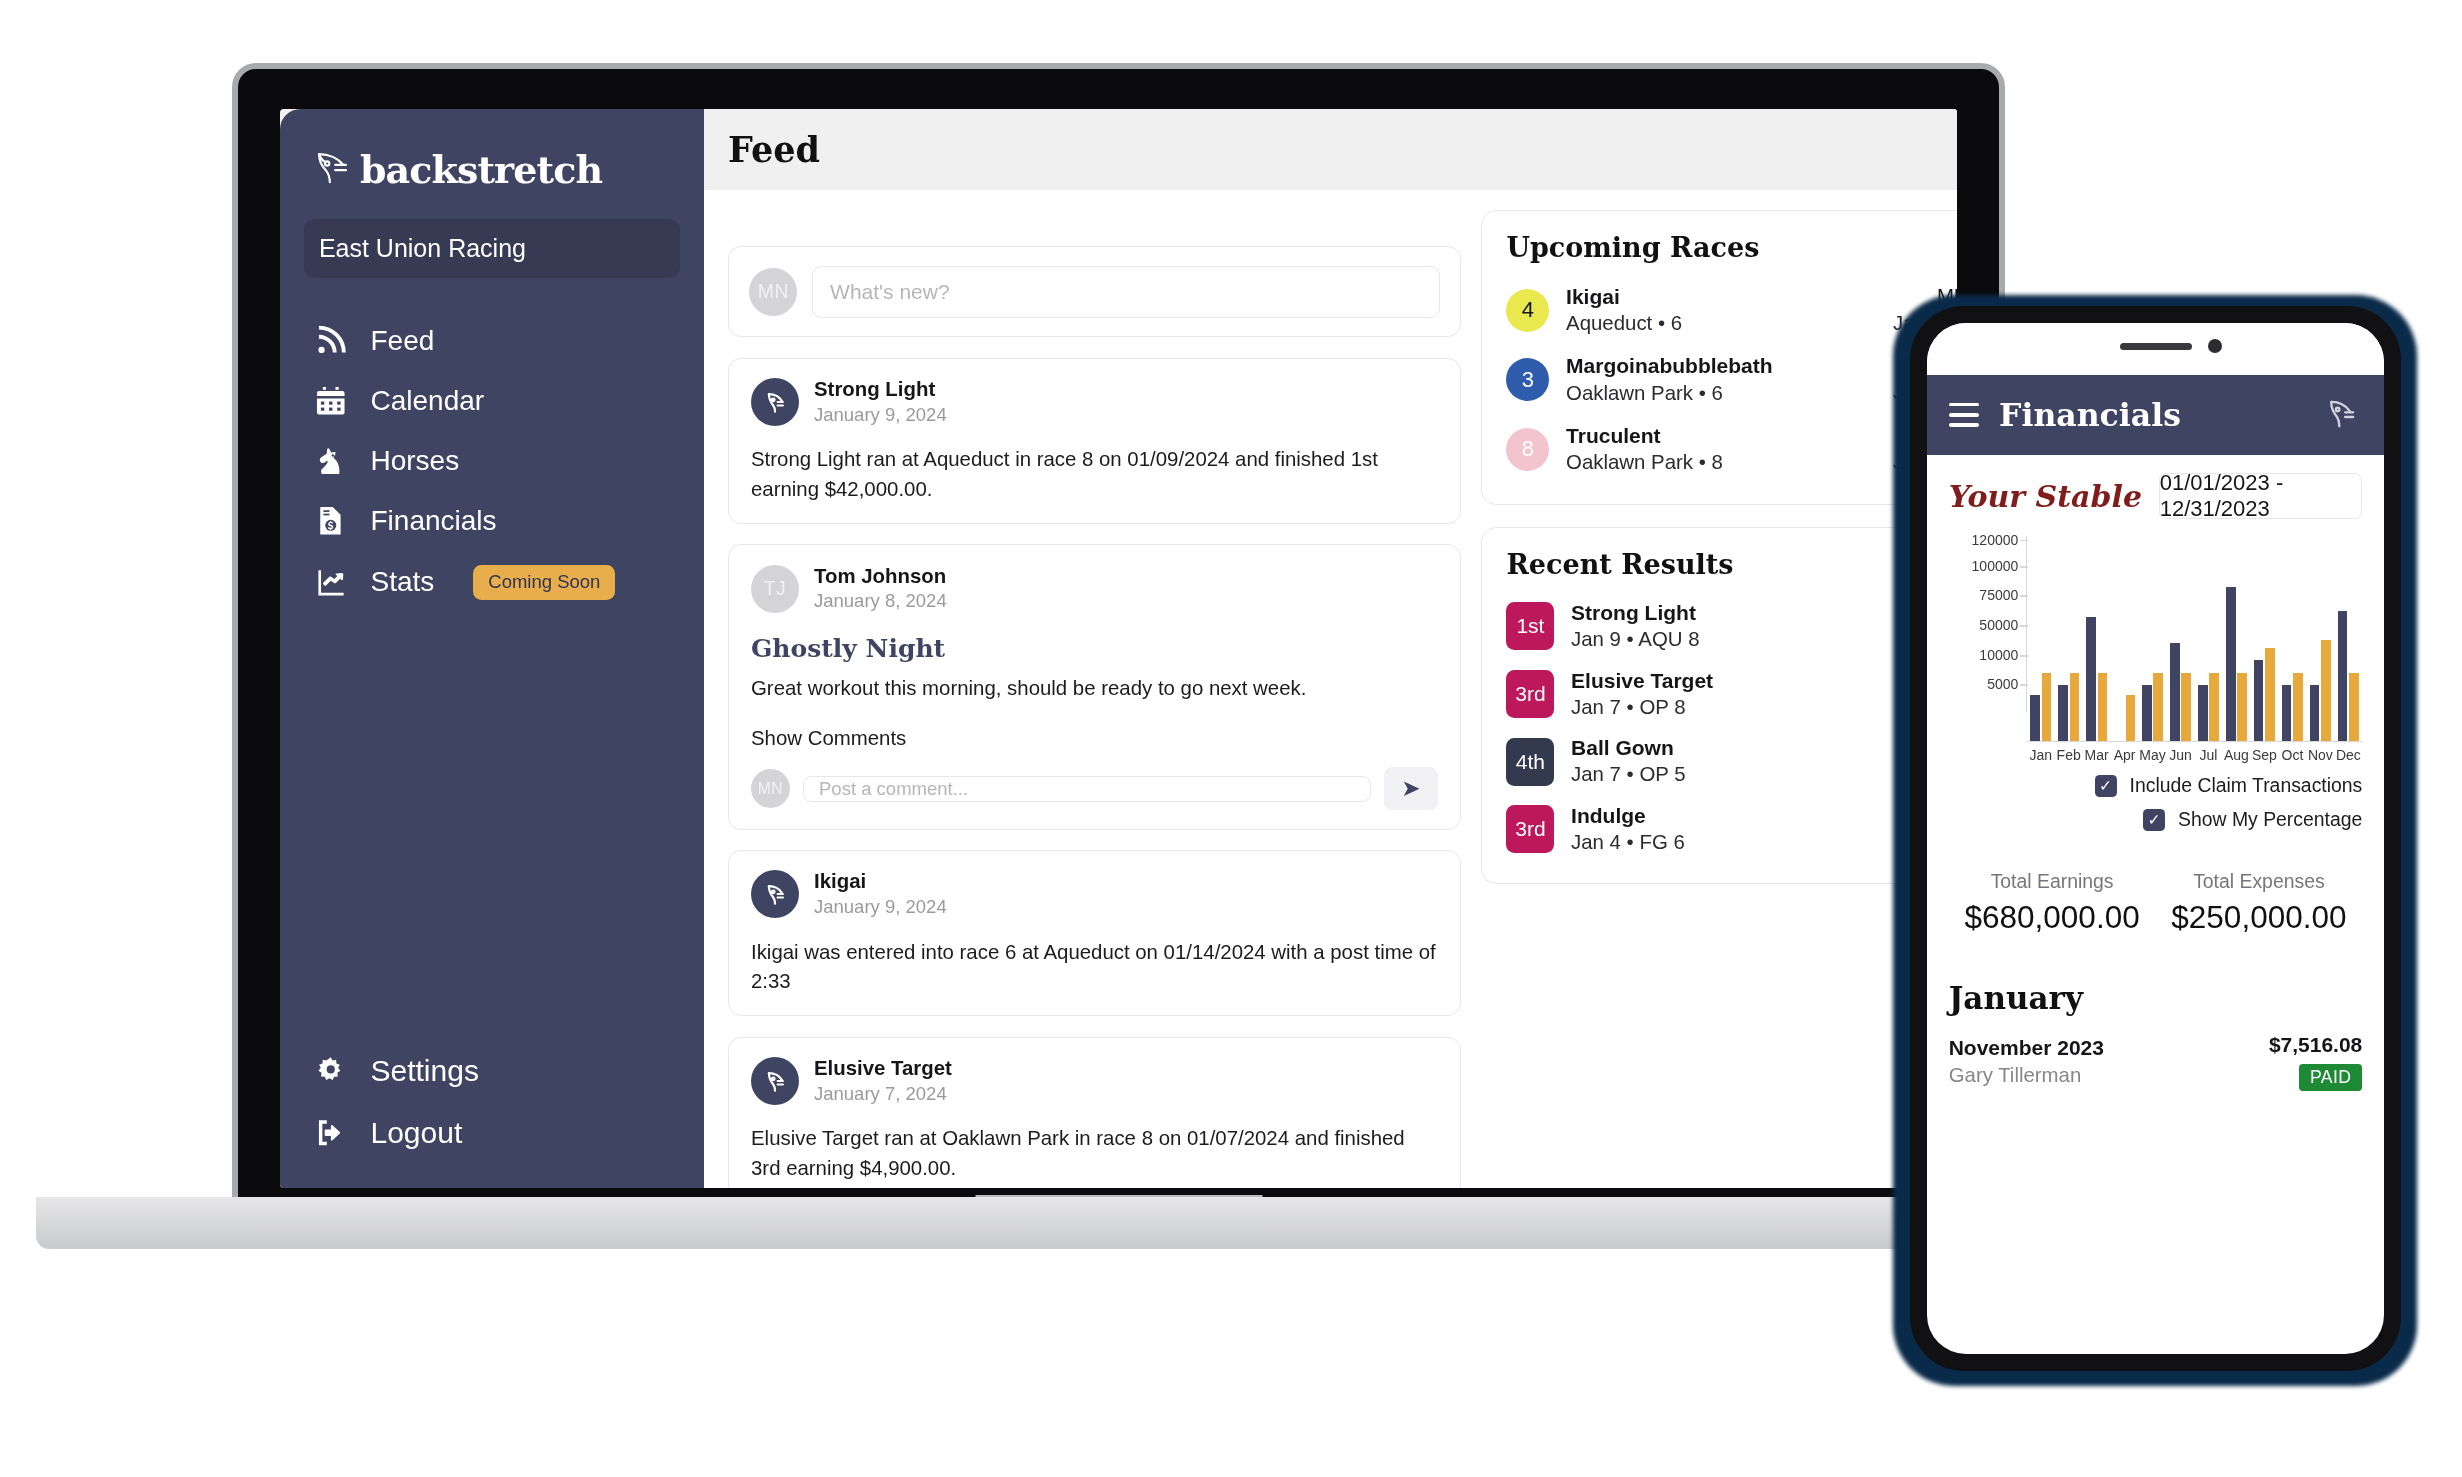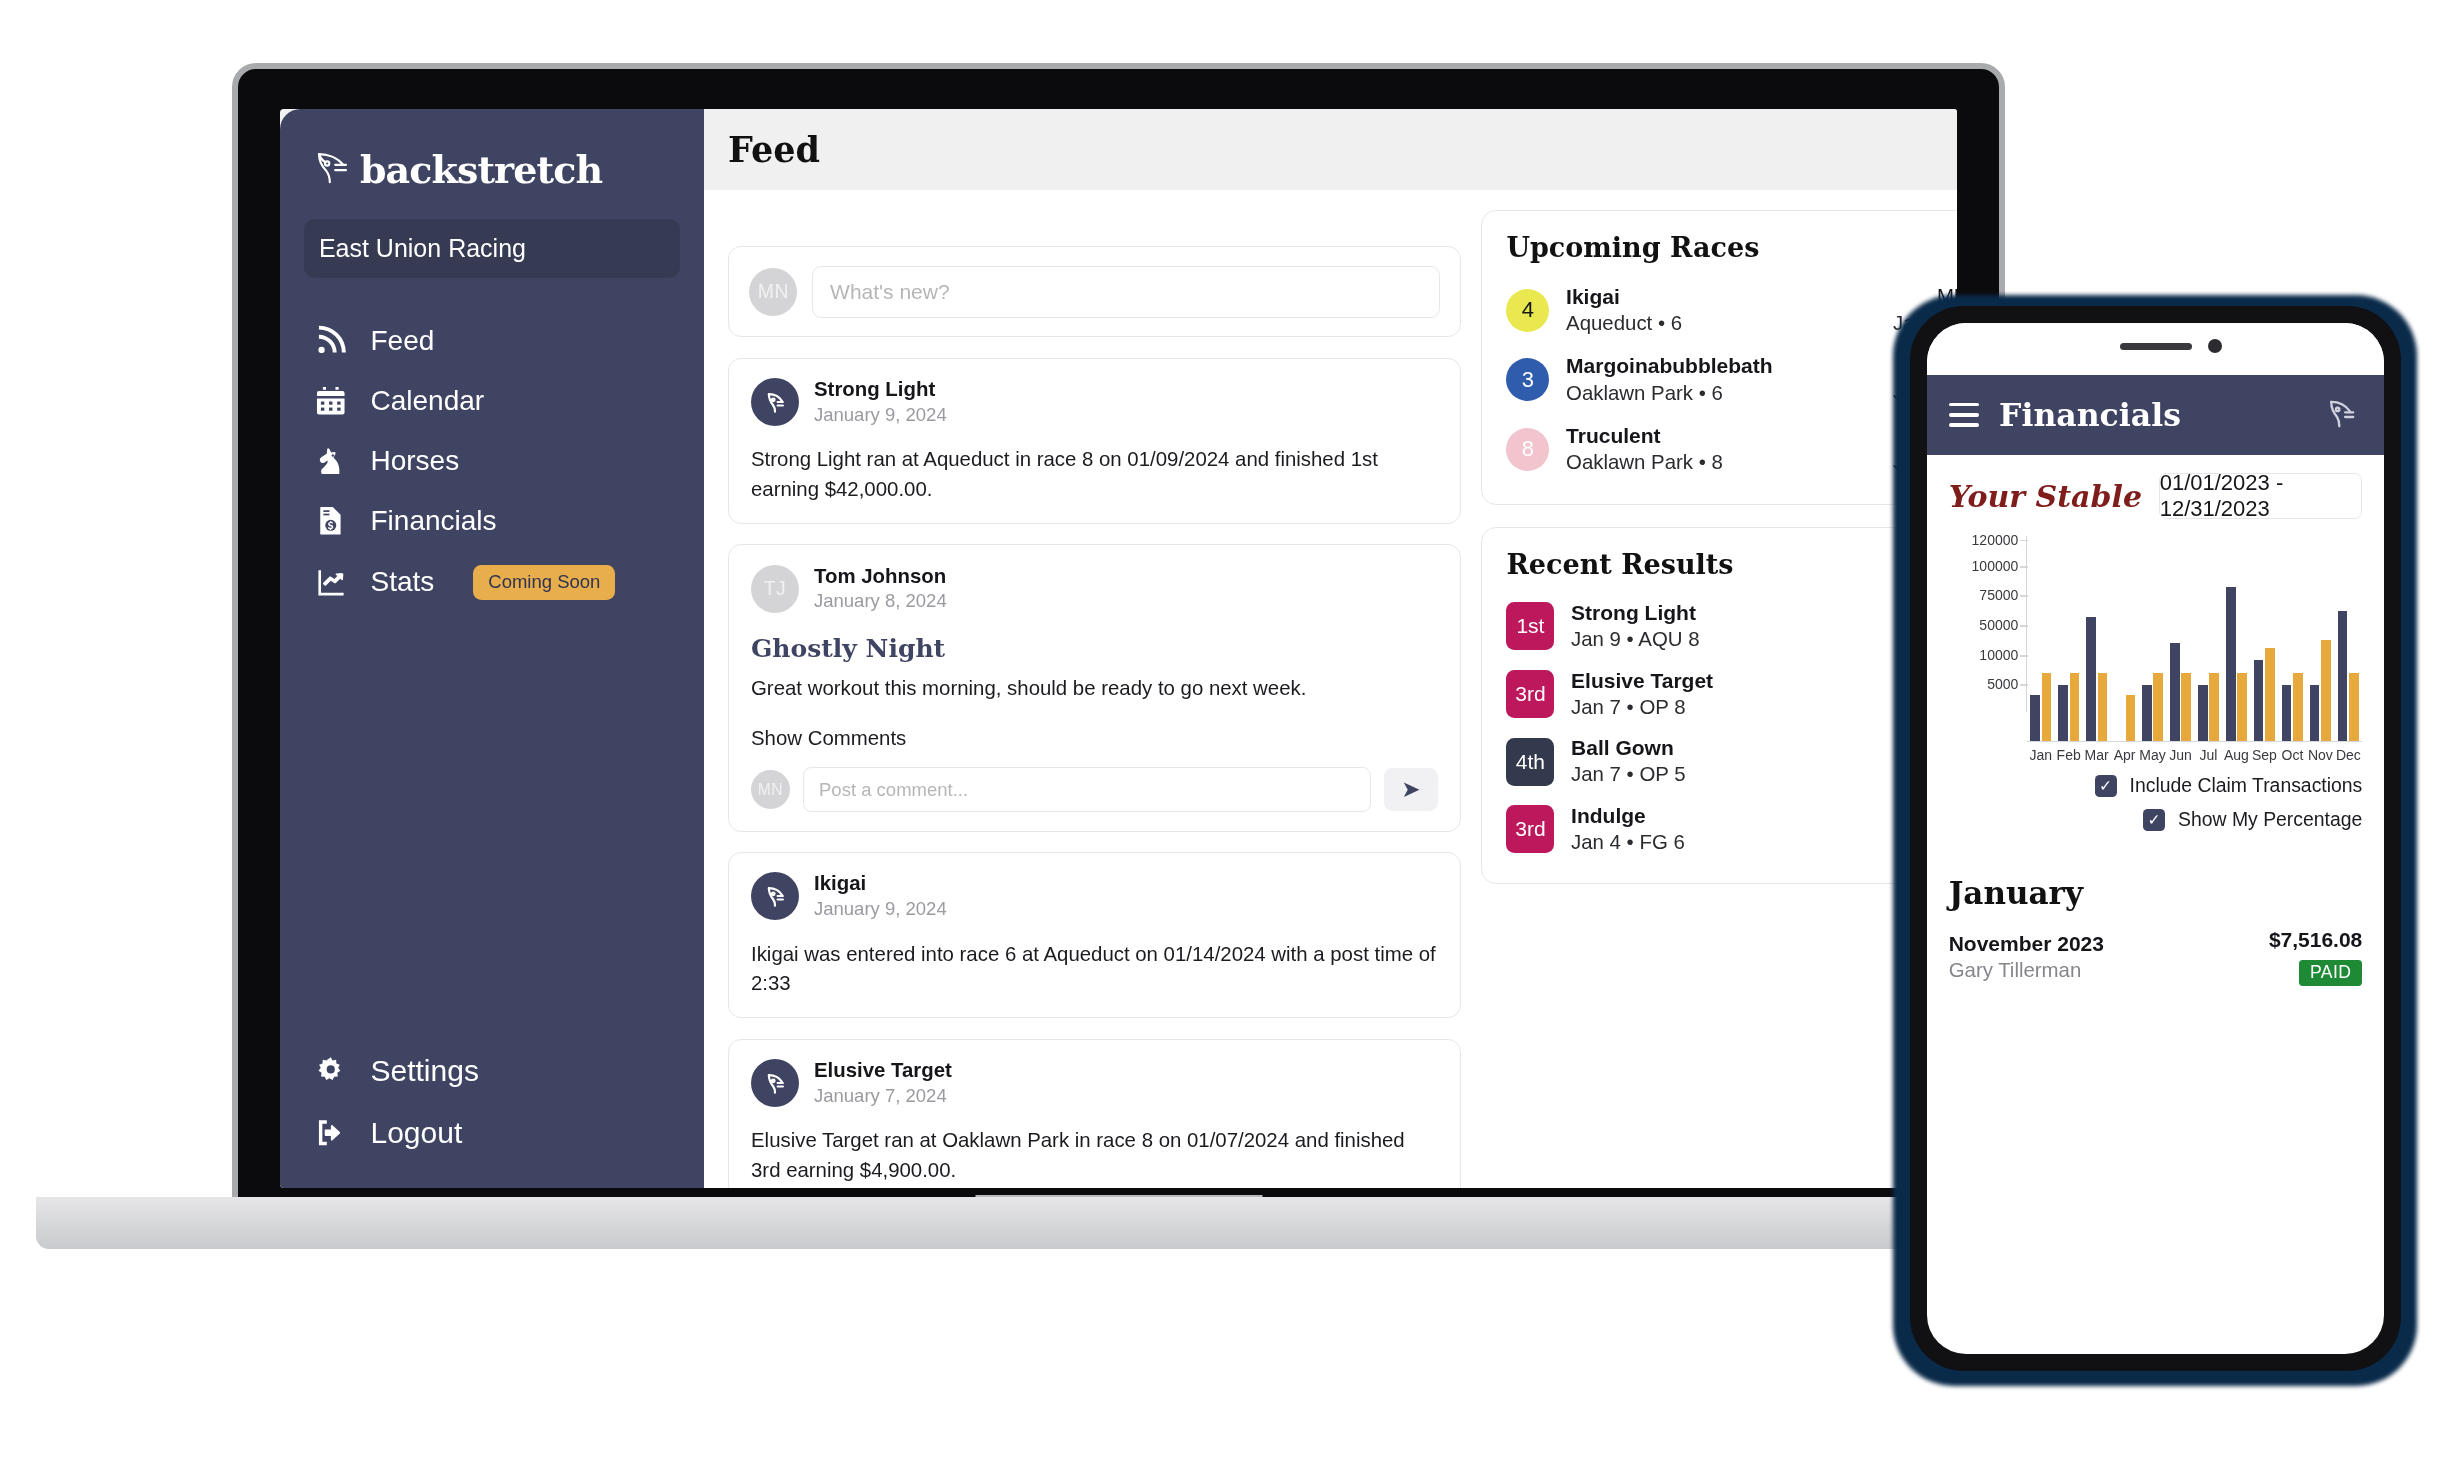--- a/index.html
+++ b/index.html
@@ -100,21 +100,21 @@
   .post-date { font-size: 18.5px; color: #9a9aa0; line-height: 1.3; }
   .post-horse {
     font-family: "DejaVu Serif", serif; font-weight: 700;
     font-size: 25px; color: #3f4462; margin: 20.4px 0 3.7px 0;
   }
   .post-body { font-size: 20.4px; color: #1b1b20; line-height: 1.45; margin-top: 18.5px; }
   .show-comments { font-size: 20.4px; color: #1b1b20; margin-top: 24px; }
   .comment-row { display: flex; align-items: center; gap: 13px; margin-top: 16.7px; }
   .comment-row .avatar { width: 39px; height: 39px; flex: 0 0 39px; font-size: 15.7px; }
   .comment-input {
-    flex: 1; border: 0.9px solid #e7e7ea; border-radius: 8.3px; height: 45px;
+    flex: 1; border: 0.9px solid #e7e7ea; border-radius: 8.3px; height: 26px;
     display: flex; align-items: center; padding: 0 15px; font-size: 18.5px; color: #b6b6b9;
   }
   .send-btn {
     width: 54px; height: 43px; background: #f1f1f3; border-radius: 8.3px;
     display: flex; align-items: center; justify-content: center; flex: 0 0 54px;
     color: #3f4462; font-size: 23px;
   }
 
   .panel {
     background: #fff; border: 0.9px solid #e7e7ea; border-radius: 15px;
@@ -663,20 +663,30 @@
 
           <div class="check-line">
             <span class="checkbox">✓</span>
             <span class="check-label">Include Claim Transactions</span>
           </div>
           <div class="check-line">
             <span class="checkbox">✓</span>
             <span class="check-label">Show My Percentage</span>
           </div>
 
+          <div class="totals">
+            <div class="total-col">
+              <div class="total-label">Total Earnings</div>
+              <div class="total-value">$680,000.00</div>
+            </div>
+            <div class="total-col">
+              <div class="total-label">Total Expenses</div>
+              <div class="total-value">$250,000.00</div>
+            </div>
+          </div>
 
           <div class="invoices-title">January</div>
           <div class="invoice-row">
             <div class="invoice-left">
               <div class="invoice-month">November 2023</div>
               <div class="invoice-name">Gary Tillerman</div>
             </div>
             <div class="invoice-right">
               <div class="invoice-amt">$7,516.08</div>
               <span class="paid-badge">PAID</span>

